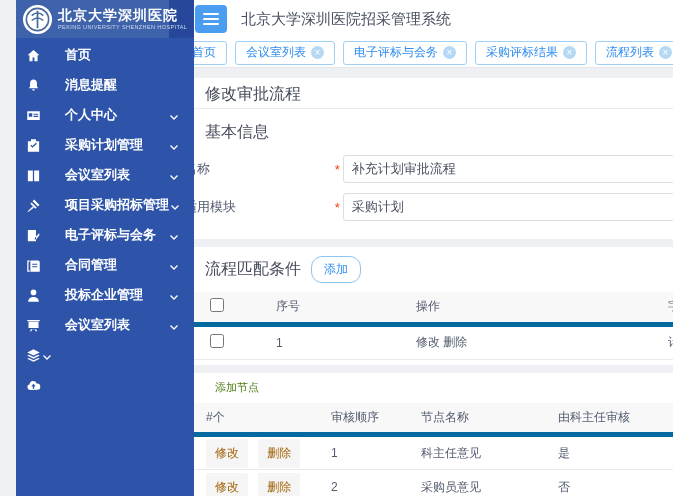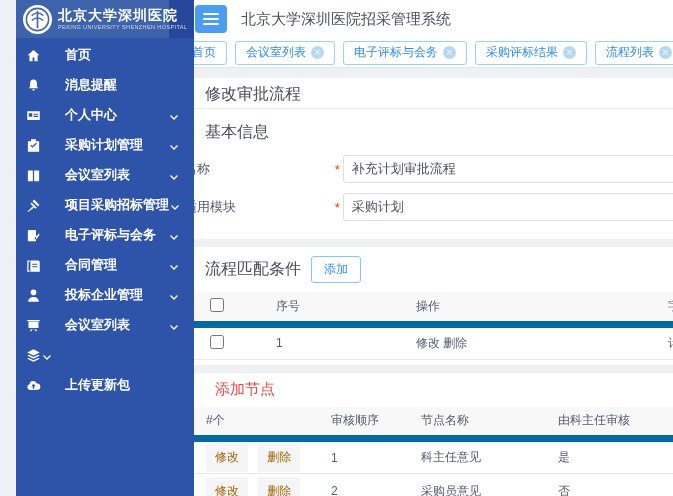--- a/index.html
+++ b/index.html
@@ -48,28 +48,28 @@
   .section-title { font-size:16px; font-weight:500; color:#464c5b; }
   .card1 .section-title { padding:13px 0 2px 21px; }
   .form-row { display:flex; align-items:center; margin-top:10px; }
   .form-label { width:153px; font-size:13px; color:#515a6e; }
   .req { color:#ed4014; margin:0 3px 0 3px; font-size:13px; }
   .form-input { width:560px; height:28px; border:1px solid #dcdee2; border-radius:3px;
                 padding:0 8px; font-size:13px; color:#495060; font-family:"Liberation Sans", sans-serif; }
 
   .card2 { margin-top:8px; padding-bottom:5px; }
   .sec-head { display:flex; align-items:center; padding:9px 0 9px 21px; }
-  .add-btn { margin-left:10px; background:#fff; border:1px solid #8cc5f0; border-radius:3px;
+  .add-btn { margin-left:10px; background:#fff; border:1px solid #8cc5f0; border-radius:11px;
              color:#2d8cf0; font-size:12px; padding:4px 12px; cursor:pointer; font-family:"Liberation Sans", sans-serif; }
-  .add-link { margin-left:10px; color:#ef4444; font-size:15px; cursor:pointer; text-decoration:none; }
+  .add-link { margin-left:10px; color:#4d7c0f; font-size:11px; cursor:pointer; text-decoration:none; }
 
   table.tbl { margin-left:8px; border-collapse:collapse; table-layout:fixed; width:712px;
               font-size:12px; color:#515a6e; }
   .tbl th { background:#f8f8f9; height:32px; text-align:left; font-weight:normal;
-            padding:0 0 0 14px; border-bottom:7px solid #0369a1; color:#515a6e; }
+            padding:0 0 0 14px; border-bottom:5px solid #0369a1; color:#515a6e; }
   .tbl td { height:35px; padding:0 0 0 14px; border-bottom:1px solid #e9eaec; background:#fff; }
   .cb-cell { padding-left:18px !important; }
   .row-check { width:14px; height:14px; cursor:pointer; }
 
   .card3 { margin-top:8px; padding-bottom:2px; }
   .card3 .sec-head { padding:7px 0 8px 21px; }
   .mini-btn { background:#f5f5f5; border:none; padding:6px 9px; font-size:12px; color:#a16207;
               margin-right:7px; cursor:pointer; border-radius:2px; font-family:"Liberation Sans", sans-serif; }
 </style>
 </head>
@@ -236,21 +236,20 @@
             </svg>
         </span>
       </div>
 
       <div class="menu-item">
         <span class="mi-icon">
           <svg viewBox="0 0 24 24">
               <path d="M6.5 19a4.5 4.5 0 0 1-.8-8.9A6 6 0 0 1 17.4 9a4.8 4.8 0 0 1 1 9.9zM12 9l-3.5 4h2.3v4h2.4v-4h2.3z" fill-rule="evenodd"></path>
             </svg>
         </span>
-        <span class="mi-label">上传更新包</span>
       </div>
 
     </div>
   </div>
 
   <div class="header">
     <div class="hamburger">
       <span></span>
         <span></span>
         <span></span>

